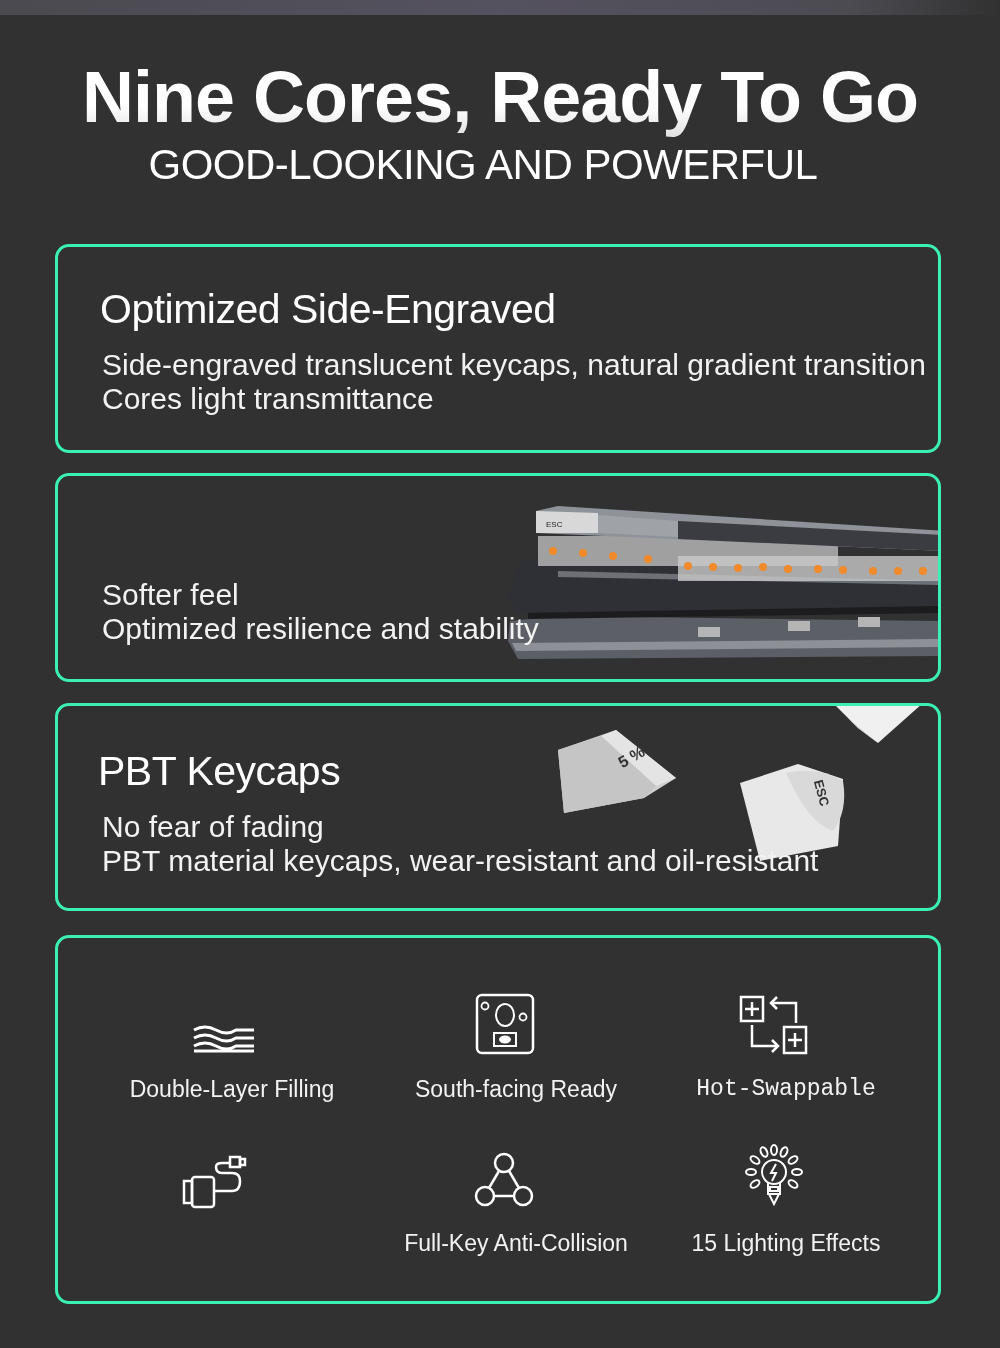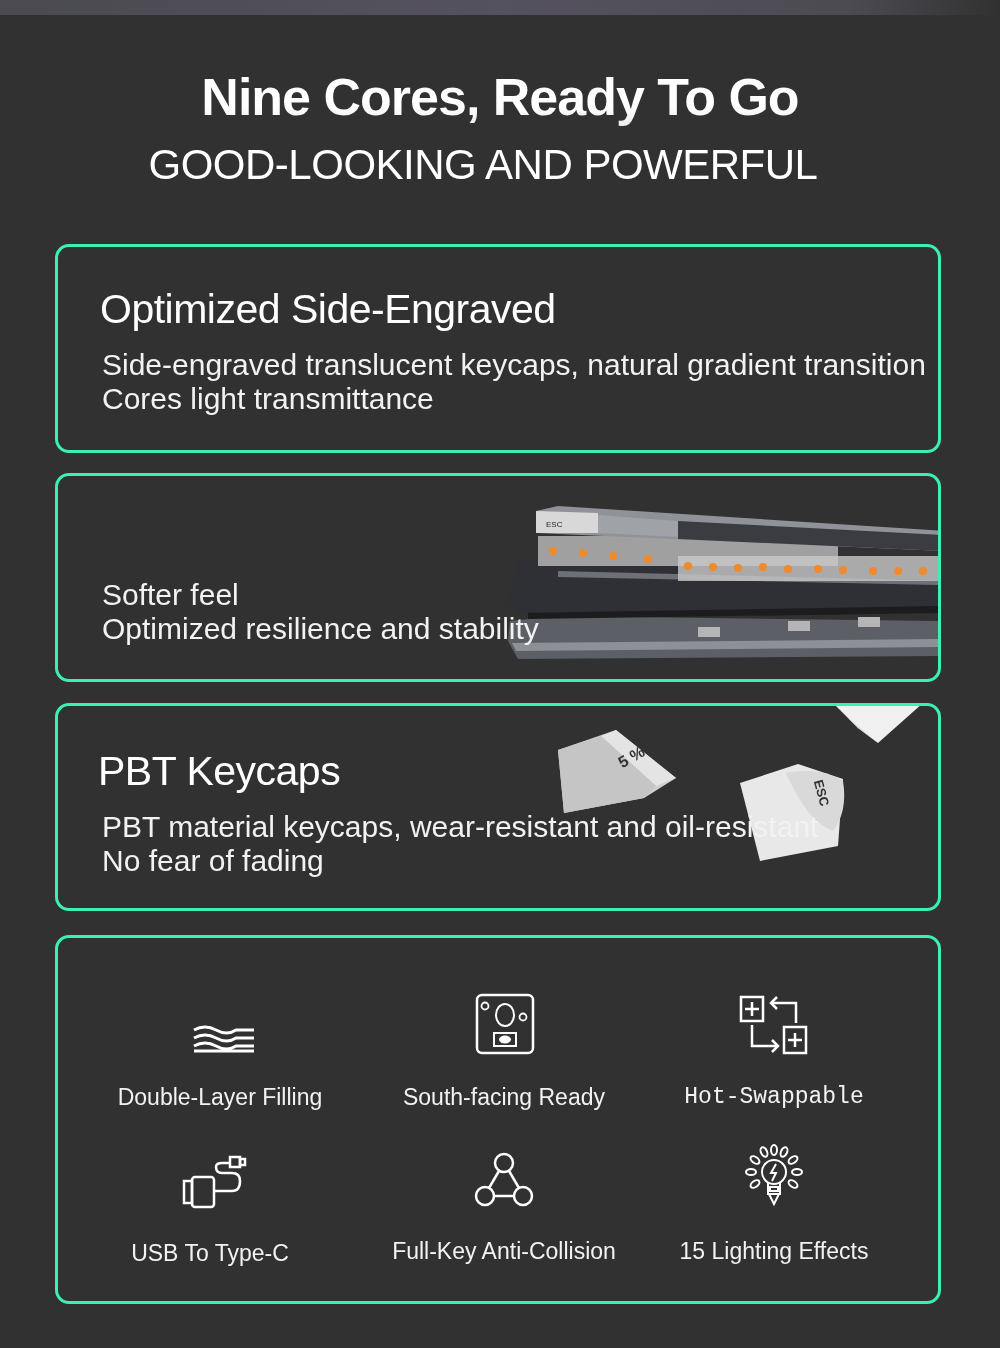--- a/index.html
+++ b/index.html
@@ -9,21 +9,21 @@
     font-family: "Liberation Sans", "DejaVu Sans", sans-serif;
     color: #ffffff;
     position: relative;
   }
   .topbar {
     position: absolute; left: 0; top: 0; width: 1000px; height: 15px;
     background: linear-gradient(90deg, #4a4a50 0%, #55525f 50%, #4c4b52 85%, #313131 100%);
   }
   .title {
     position: absolute; left: 0; top: 52px; width: 1000px; text-align: center;
-    font-size: 52px; font-weight: bold; letter-spacing: -1px;
+    font-size: 72px; font-weight: bold; letter-spacing: -1px;
     background: linear-gradient(180deg, #ffffff 60%, #dcdcdc 100%);
     -webkit-background-clip: text; background-clip: text; color: transparent;
     line-height: 90px;
   }
   .subtitle {
     position: absolute; left: 0; top: 140px; width: 966px; text-align: center;
     font-size: 42px; line-height: 50px; letter-spacing: -0.5px;
     color: #ffffff;
   }
   .card {
@@ -51,22 +51,22 @@
   .card3 .card-desc { top: 104px; }
 
   .kb-img { position: absolute; left: 440px; top: 25px; width: 446px; height: 160px; }
   .keycap-img { position: absolute; }
 
   .feature {
     position: absolute; width: 280px; text-align: center;
   }
   .feature .ficon { display: block; margin: 0 auto; }
   .feature .flabel {
-    display: block; font-size: 23px; line-height: 30px; color: #f2f2f2; margin-top: 8px;
-    position: absolute; left: 0; width: 280px; text-align: center;
+    display: block; font-size: 23px; line-height: 30px; color: #f2f2f2; margin-top: 0;
+    position: absolute; left: 12px; width: 280px; text-align: center;
   }
 </style>
 </head>
 <body>
 
 <div class="topbar"></div>
 
 <div class="title">Nine Cores, Ready To Go</div>
 <div class="subtitle">GOOD-LOOKING AND POWERFUL</div>
 
@@ -136,22 +136,22 @@
     <polygon points="2,22 45,8 100,58 88,70 8,85" fill="#c5c5c5"></polygon>
     <text x="64" y="38" font-size="16" fill="#333" font-weight="bold" transform="rotate(-30 70 35)" font-family="Liberation Sans, sans-serif">5 %</text>
   </svg>
   <svg class="keycap-img" style="left:680px; top:55px;" width="115" height="105" viewBox="0 0 115 105">
     <polygon points="2,22 60,3 105,18 100,85 22,100" fill="#e8e8e8"></polygon>
     <path d="M48,12 Q80,5 105,20 Q110,50 95,70 Q70,62 48,12 Z" fill="#d9d9d9"></path>
     <text x="62" y="22" font-size="13" fill="#333" font-weight="bold" transform="rotate(75 70 30)" font-family="Liberation Sans, sans-serif">ESC</text>
   </svg>
   <div class="card-title">PBT Keycaps</div>
   <div class="card-desc">
+    <div>No fear of fading</div>
     <div>PBT material keycaps, wear-resistant and oil-resistant</div>
-    <div>No fear of fading</div>
   </div>
 </div>
 
 <div class="card card4">
 
   <div class="feature" style="left:22px; top:55px;">
     <svg class="ficon" width="84" height="60" viewBox="0 0 84 60" style="margin-top:0">
       <g fill="none" stroke="#fff" stroke-width="3">
         <path d="M20,37 Q31,31 42,37 T62,37 L80,37" transform="translate(-4,0)"></path>
         <path d="M16,45 Q27,39 38,45 T58,45 L76,45"></path>
@@ -195,21 +195,20 @@
   <div class="feature" style="left:12px; top:213px;">
     <svg class="ficon" width="80" height="60" viewBox="0 0 80 60">
       <g fill="none" stroke="#fff" stroke-width="2.5">
         <rect x="14" y="30" width="8" height="22"></rect>
         <rect x="22" y="26" width="22" height="30" rx="3"></rect>
         <path d="M44,40 L62,40 Q70,40 70,30 Q70,22 62,22 L52,22 Q46,22 46,16 Q46,12 52,12 L60,12"></path>
         <rect x="60" y="6" width="10" height="10"></rect>
         <rect x="70" y="8" width="5" height="6"></rect>
       </g>
     </svg>
-    <span class="flabel" style="top:79px;">USB To Type-C</span>
   </div>
 
   <div class="feature" style="left:306px; top:213px;">
     <svg class="ficon" width="64" height="60" viewBox="0 0 64 60">
       <g fill="none" stroke="#fff" stroke-width="2.5">
         <circle cx="32" cy="12" r="9"></circle>
         <circle cx="13" cy="45" r="9"></circle>
         <circle cx="51" cy="45" r="9"></circle>
         <line x1="27" y1="20" x2="17" y2="37"></line>
         <line x1="37" y1="20" x2="47" y2="37"></line>

